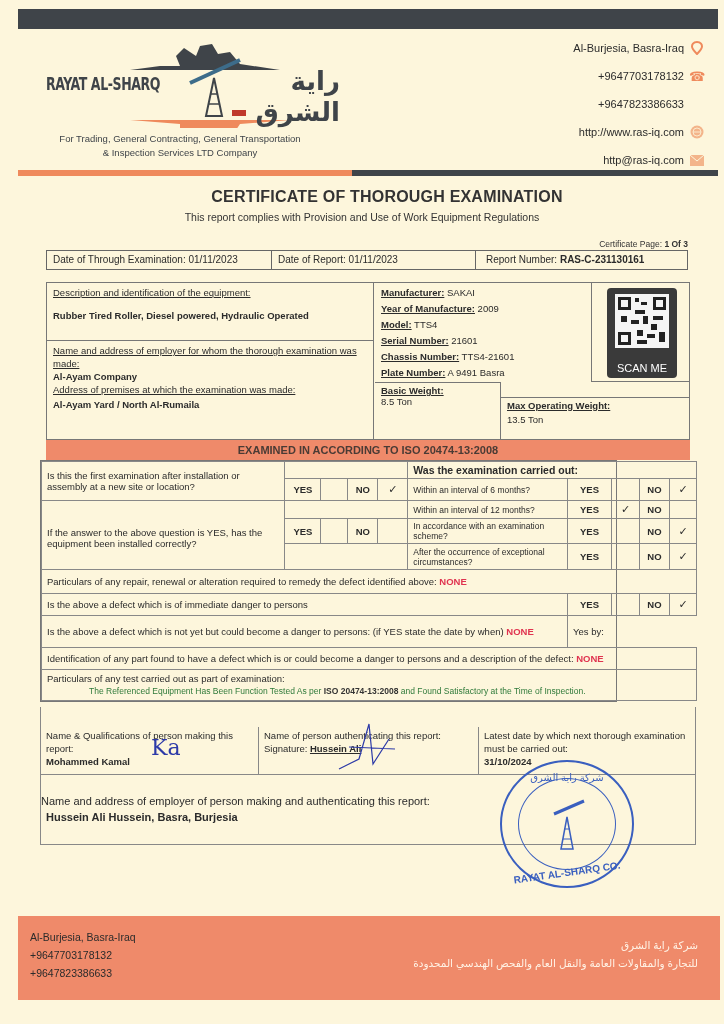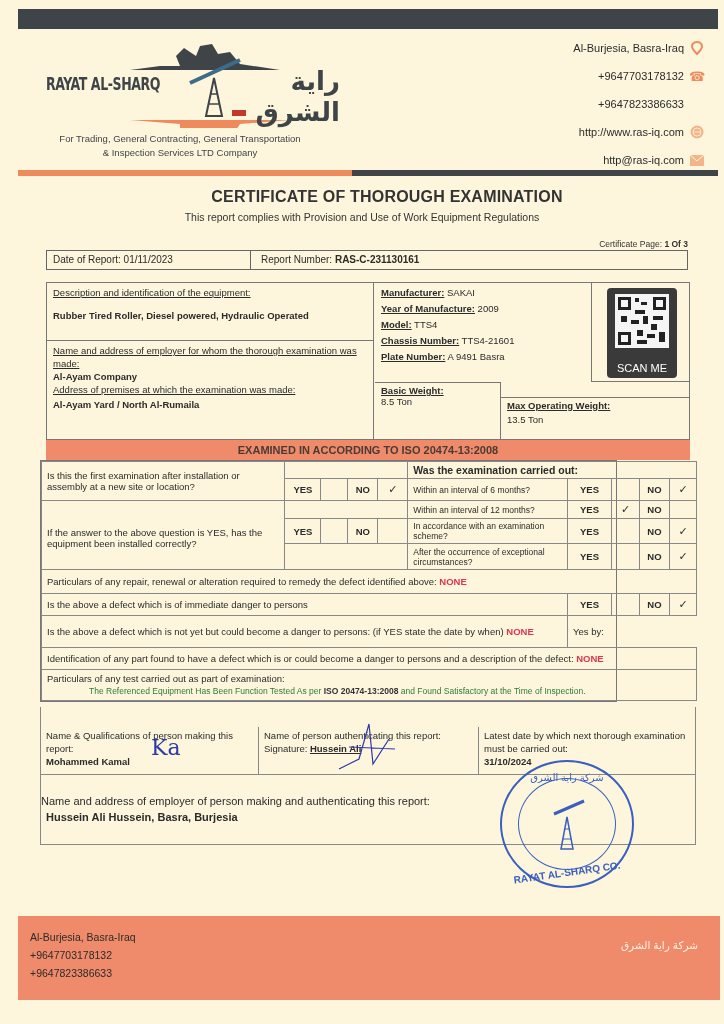--- a/index.html
+++ b/index.html
@@ -122,20 +122,24 @@
 <div class="abs dark-rule"></div>
 
 <div class="abs title">CERTIFICATE OF THOROUGH EXAMINATION</div>
 <div class="abs subtitle">This report complies with Provision and Use of Work Equipment Regulations</div>
 <div class="abs page-ind">
   <span>Certificate Page:</span>
   <b>1 Of 3</b>
 </div>
 
 <div class="abs dates">
+  <div style="width:225px">
+    <span>Date of Through Examination:</span>
+    <span>01/11/2023</span>
+  </div>
   <div style="width:204px">
     <span>Date of Report:</span>
     <span>01/11/2023</span>
   </div>
   <div>
     <span>Report Number:</span>
     <b>RAS-C-231130161</b>
   </div>
 </div>
 
@@ -149,20 +153,21 @@
     <div class="u">Name and address of employer for whom the thorough examination was made:</div>
     <div style="font-weight:bold;">Al-Ayam Company</div>
     <div class="u">Address of premises at which the examination was made:</div>
     <div style="font-weight:bold;margin-top:2px;">Al-Ayam Yard / North Al-Rumaila</div>
   </div>
 
   <div class="cell" style="left:328px;top:0;width:226px;height:99px;padding:2px 6px;line-height:16px;font-size:9.5px;">
     <div><b class="u">Manufacturer:</b> <span>SAKAI</span></div>
     <div><b class="u">Year of Manufacture:</b> <span>2009</span></div>
     <div><b class="u">Model:</b> <span>TTS4</span></div>
+    <div><b class="u">Serial Number:</b> <span>21601</span></div>
     <div><b class="u">Chassis Number:</b> <span>TTS4-21601</span></div>
     <div><b class="u">Plate Number:</b> <span>A 9491 Basra</span></div>
   </div>
   <div class="cell" style="left:544px;top:0;width:98px;height:99px;border-left:1px solid #777;border-bottom:1px solid #777;">
     <div style="position:absolute;left:15px;top:5px;width:70px;height:90px;background:#3a3a3a;border-radius:4px;">
       <svg width="70" height="70" style="position:absolute;left:0;top:0">
         <rect x="8" y="6" width="54" height="54" fill="#f5f5f5"></rect>
         <rect x="11" y="9" width="13" height="13" fill="#222"></rect>
           <rect x="14" y="12" width="7" height="7" fill="#f5f5f5"></rect>
         <rect x="46" y="9" width="13" height="13" fill="#222"></rect>
@@ -335,14 +340,15 @@
 </div>
 
 <div class="abs footer">
   <div class="foot-left">
     <div>Al-Burjesia, Basra-Iraq</div>
     <div>+9647703178132</div>
     <div>+9647823386633</div>
   </div>
   <div class="foot-right">
     <div>شركة راية الشرق</div>
+    <div>للتجارة والمقاولات العامة والنقل العام والفحص الهندسي المحدودة</div>
   </div>
 </div>
 
 </body></html>

